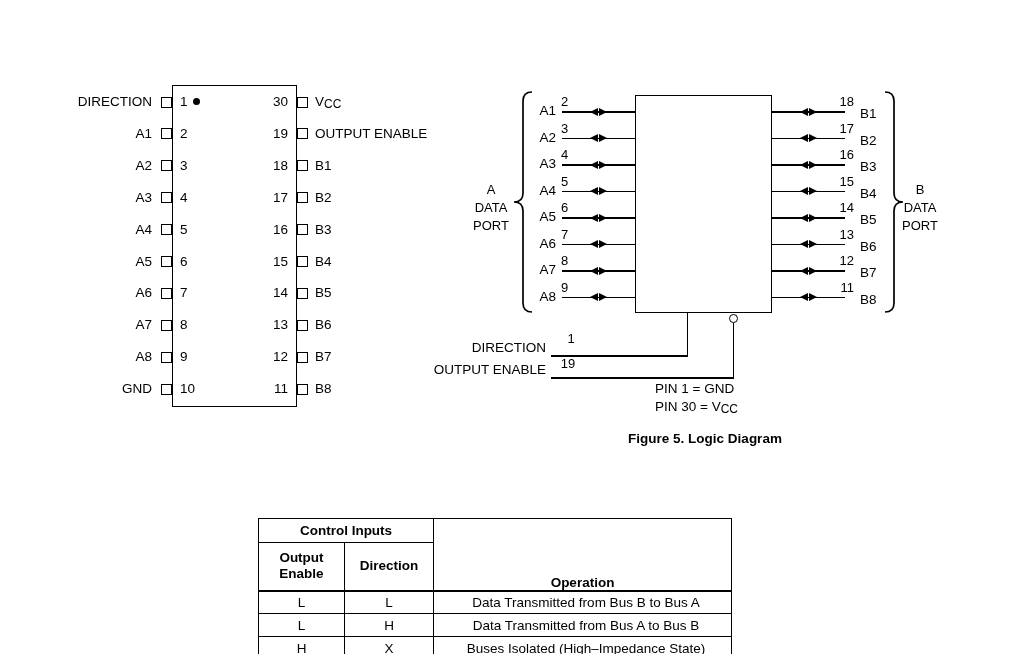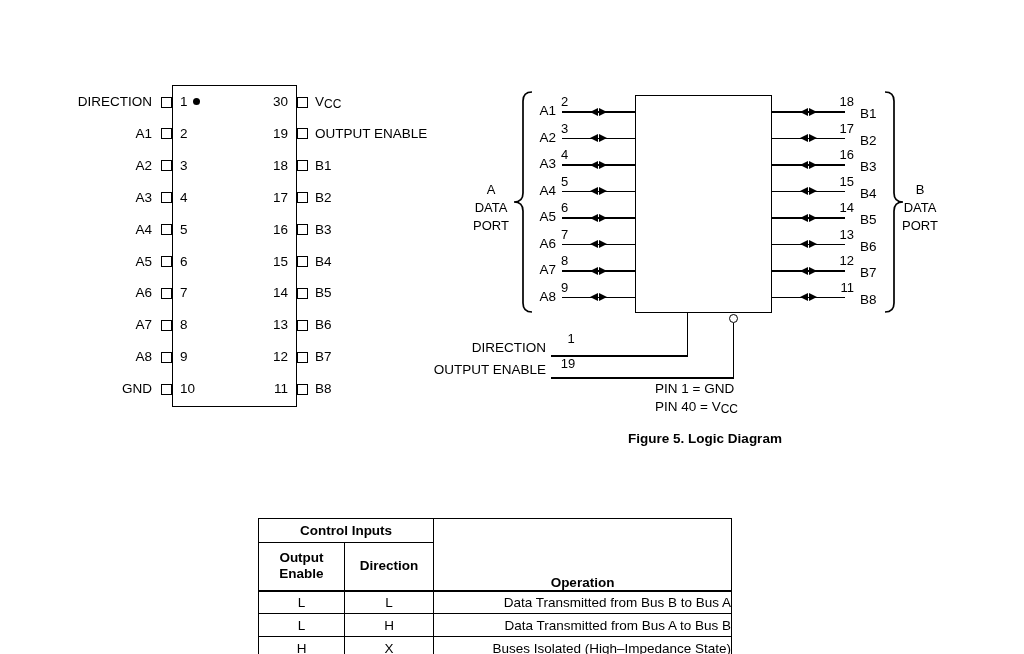--- a/index.html
+++ b/index.html
@@ -57,21 +57,21 @@
   .ft-title{position:absolute;left:395px;top:495px;width:200px;text-align:center;font-size:14px;font-weight:bold}
   .ft{position:absolute;left:258px;top:518px;border-collapse:collapse;table-layout:fixed;width:473px}
   .ft th,.ft td{border:1.4px solid #000;font-size:13.5px;vertical-align:middle}
   .ft th{font-weight:bold;text-align:center}
   .ft .ci{height:24px}
   .ft .sub-h{height:48px;white-space:pre-line;line-height:16px}
   .ft .op-h{vertical-align:bottom;border-bottom:2.2px solid #000}
   .ft tr.hdr2 th{border-bottom:2.2px solid #000}
   .ft td{height:23px}
   .ft td.c{text-align:center}
-  .ft td.o{text-align:right;padding-left:7px;white-space:nowrap}
+  .ft td.o{text-align:center;padding-left:7px;white-space:nowrap}
 </style>
 </head>
 <body>
 
 <div class="page">
 
 
   <div class="dip-body"></div>
   <div class="pin1-dot"></div>
   <div id="fig1-layer">
@@ -236,21 +236,21 @@
   <div class="ln" style="left:551px;top:355px;width:137px"></div>
   <div class="vln" style="left:686.5px;top:313px;height:43.5px"></div>
 
   <div class="sig-label oe-label">OUTPUT ENABLE</div>
   <div class="sig-pin oe-pin">19</div>
   <div class="ln" style="left:551px;top:377px;width:183px"></div>
   <div class="vln" style="left:732.5px;top:322.5px;height:56px"></div>
   <div class="bubble"></div>
 
   <div class="note note-gnd">PIN 1 = GND</div>
-  <div class="note note-vcc"><span>PIN 40 = V</span><sub>CC</sub></div>
+  <div class="note note-vcc"><span>PIN 30 = V</span><sub>CC</sub></div>
   <div class="caption cap2">Figure 5. Logic Diagram</div>
 
   <table class="ft">
     <colgroup>
       <col style="width:86px">
         <col style="width:89px">
         <col style="width:298px">
     </colgroup>
     <tbody id="ft-body">
       <tr>

